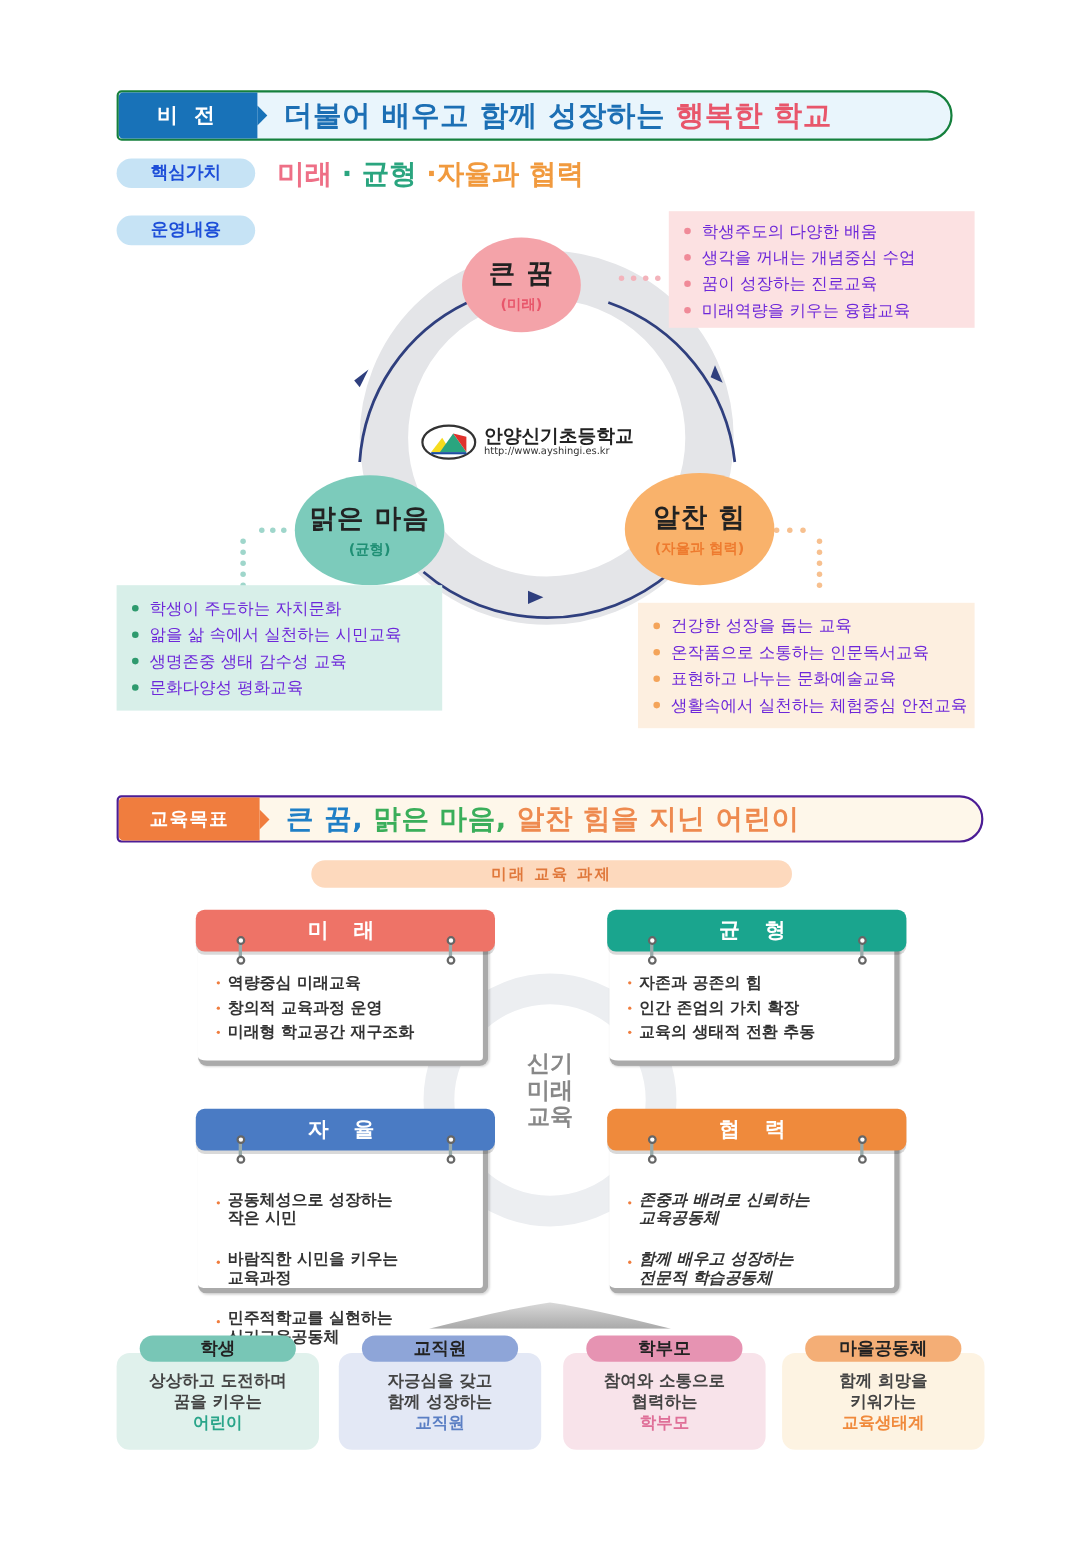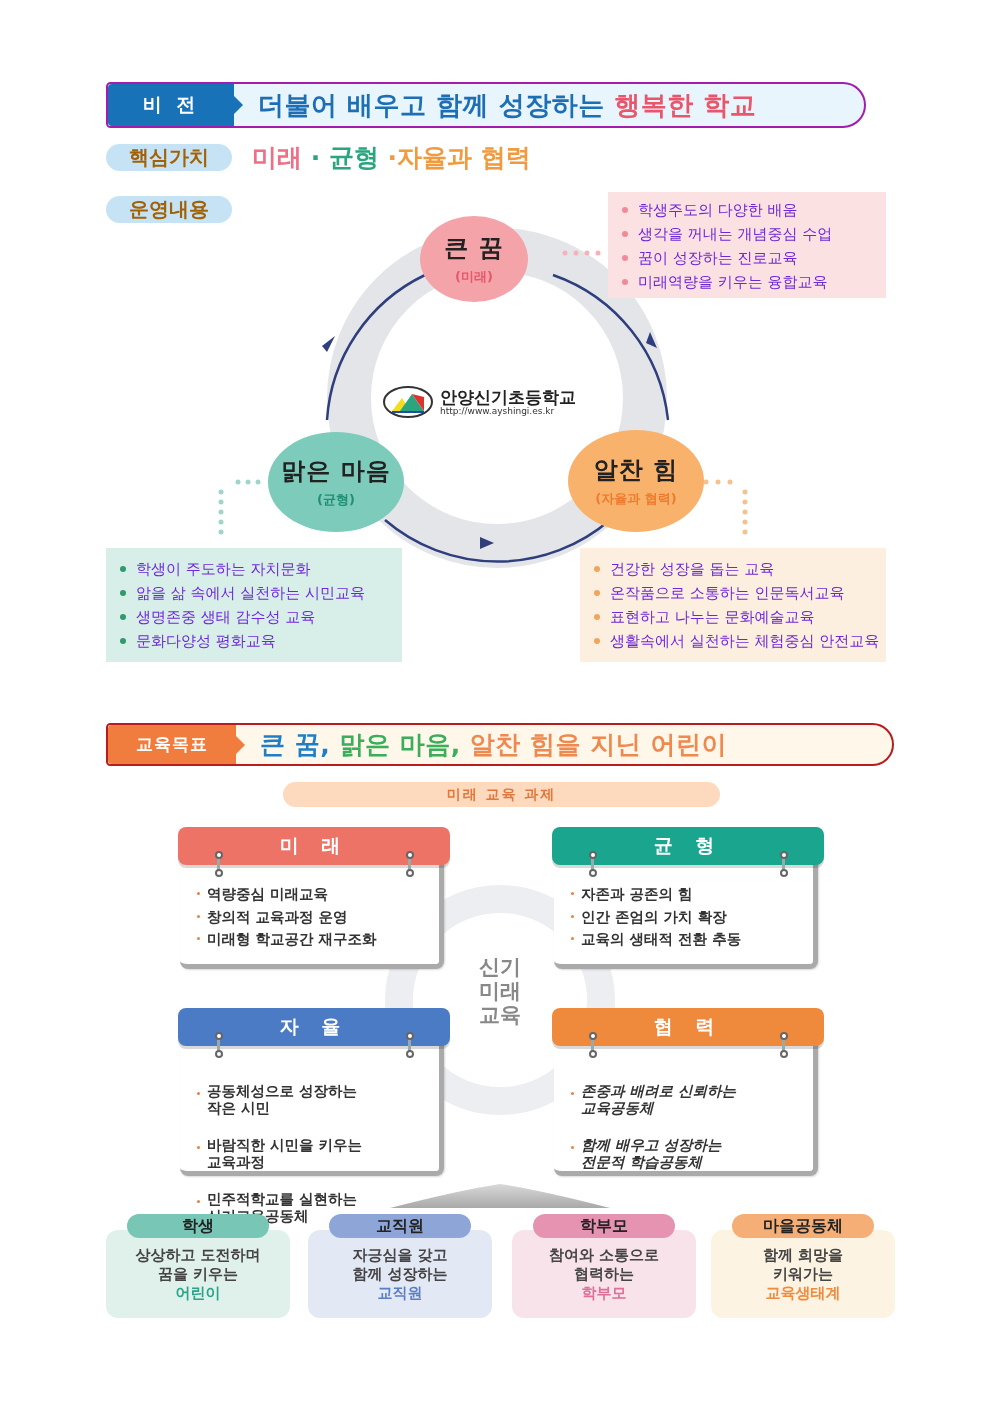--- a/index.html
+++ b/index.html
@@ -2,42 +2,42 @@
 <html><head>
 <meta charset="utf-8">
 <style>
   * { box-sizing: border-box; margin: 0; padding: 0; }
   html, body { width: 992px; height: 1403px; background: #ffffff; overflow: hidden; }
   body { position: relative; font-family: "DejaVu Sans", "Liberation Sans", sans-serif; color: #333; }
   .abs { position: absolute; }
 
   
   .banner { position: absolute; display: flex; align-items: center; border-radius: 6px 30px 30px 6px; }
-  .vision-banner { left: 106px; top: 82px; width: 760px; height: 46px; background: #e9f5fc; border: 2px solid #a21caf; }
+  .vision-banner { left: 106px; top: 82px; width: 760px; height: 46px; background: #e9f5fc; border: 2px solid #15803d; }
   .banner-tag { position: relative; height: 100%; display: flex; align-items: center; justify-content: center; color: #fff; font-weight: bold; font-size: 19px; letter-spacing: 4px; border-radius: 4px 0 0 4px; }
   .banner-tag::after { content: ""; position: absolute; right: -9px; top: 50%; margin-top: -9px; border-left: 9px solid; border-top: 9px solid transparent; border-bottom: 9px solid transparent; border-left-color: inherit; }
   .vision-tag { width: 126px; background: #1872b8; border-left-color: #1872b8; }
   .banner-text { padding-left: 24px; font-weight: bold; font-size: 26px; letter-spacing: 0.5px; white-space: nowrap; }
 
-  .pill-label { position: absolute; height: 27px; width: 126px; border-radius: 14px; background: #c6e3f5; color: #a16207; font-weight: bold; font-size: 20px; display: flex; align-items: center; justify-content: center; }
+  .pill-label { position: absolute; height: 27px; width: 126px; border-radius: 14px; background: #c6e3f5; color: #1d4ed8; font-weight: bold; font-size: 16px; display: flex; align-items: center; justify-content: center; }
 
   .core-values { position: absolute; left: 252px; top: 141px; font-weight: bold; font-size: 25px; white-space: nowrap; }
   .core-values .hl { position: absolute; left: 0; right: 0; bottom: 2px; height: 10px; background: #fcf3a6; z-index: -1; }
 
   
   .circle { position: absolute; border-radius: 50%; display: flex; flex-direction: column; align-items: center; justify-content: center; }
   .circle .t { font-weight: bold; font-size: 24px; color: #222; letter-spacing: 1px; }
   .circle .s { font-weight: bold; font-size: 13px; margin-top: 4px; }
 
   .listbox { position: absolute; padding: 6px 10px; font-size: 15px; color: #6d28d9; }
   .listbox li { list-style: none; line-height: 24px; white-space: nowrap; position: relative; padding-left: 20px; }
   .listbox li::before { content: ""; position: absolute; left: 4px; top: 9px; width: 6px; height: 6px; border-radius: 50%; background: var(--dot); }
 
   
-  .goal-banner { left: 106px; top: 723px; width: 788px; height: 43px; background: #fef7ea; border: 2px solid #b91c1c; }
+  .goal-banner { left: 106px; top: 723px; width: 788px; height: 43px; background: #fef7ea; border: 2px solid #4c1d95; }
   .goal-tag { width: 128px; background: #f07d3e; border-left-color: #f07d3e; font-size: 17px; letter-spacing: 1px; }
 
   .task-pill { position: absolute; left: 283px; top: 782px; width: 437px; height: 25px; background: #fdd9bd; border-radius: 13px; display: flex; align-items: center; justify-content: center; color: #e0783b; font-weight: bold; font-size: 14px; letter-spacing: 2px; }
 
   
   .ring-bg { position: absolute; left: 385px; top: 885px; width: 230px; height: 230px; border-radius: 50%; border: 28px solid #eceef1; }
   .center-text { position: absolute; left: 460px; top: 955px; width: 80px; text-align: center; font-weight: bold; font-size: 21px; line-height: 24px; color: #888; }
 
   .card { position: absolute; width: 272px; }
   .card-head { height: 38px; border-radius: 8px; display: flex; align-items: center; justify-content: center; color: #fff; font-weight: bold; font-size: 19px; letter-spacing: 8px; box-shadow: 0 3px 0 rgba(0,0,0,0.15); position: relative; z-index: 2; }
@@ -144,21 +144,21 @@
   <div class="t" style="position:relative;">알찬 힘</div>
   <div class="s" style="position:relative; color:#ee7b2f">(자율과 협력)</div>
 </div>
 
 <ul class="listbox" style="left:608px; top:192px; width:278px; height:106px; background:#fce1e2; --dot:#f08a98;">
   <li>학생주도의 다양한 배움</li>
   <li>생각을 꺼내는 개념중심 수업</li>
   <li>꿈이 성장하는 진로교육</li>
   <li>미래역량을 키우는 융합교육</li>
 </ul>
-<ul class="listbox" style="left:106px; top:548px; width:296px; height:114px; background:#d8efe9; padding-top:9px; --dot:#2e9a6e;">
+<ul class="listbox" style="left:106px; top:532px; width:296px; height:114px; background:#d8efe9; padding-top:9px; --dot:#2e9a6e;">
   <li>학생이 주도하는 자치문화</li>
   <li>앎을 삶 속에서 실천하는 시민교육</li>
   <li>생명존중 생태 감수성 교육</li>
   <li>문화다양성 평화교육</li>
 </ul>
 <ul class="listbox" style="left:580px; top:548px; width:306px; height:114px; background:#fdefe0; padding-top:9px; --dot:#f4a45a;">
   <li>건강한 성장을 돕는 교육</li>
   <li>온작품으로 소통하는 인문독서교육</li>
   <li>표현하고 나누는 문화예술교육</li>
   <li>생활속에서 실천하는 체험중심 안전교육</li>

